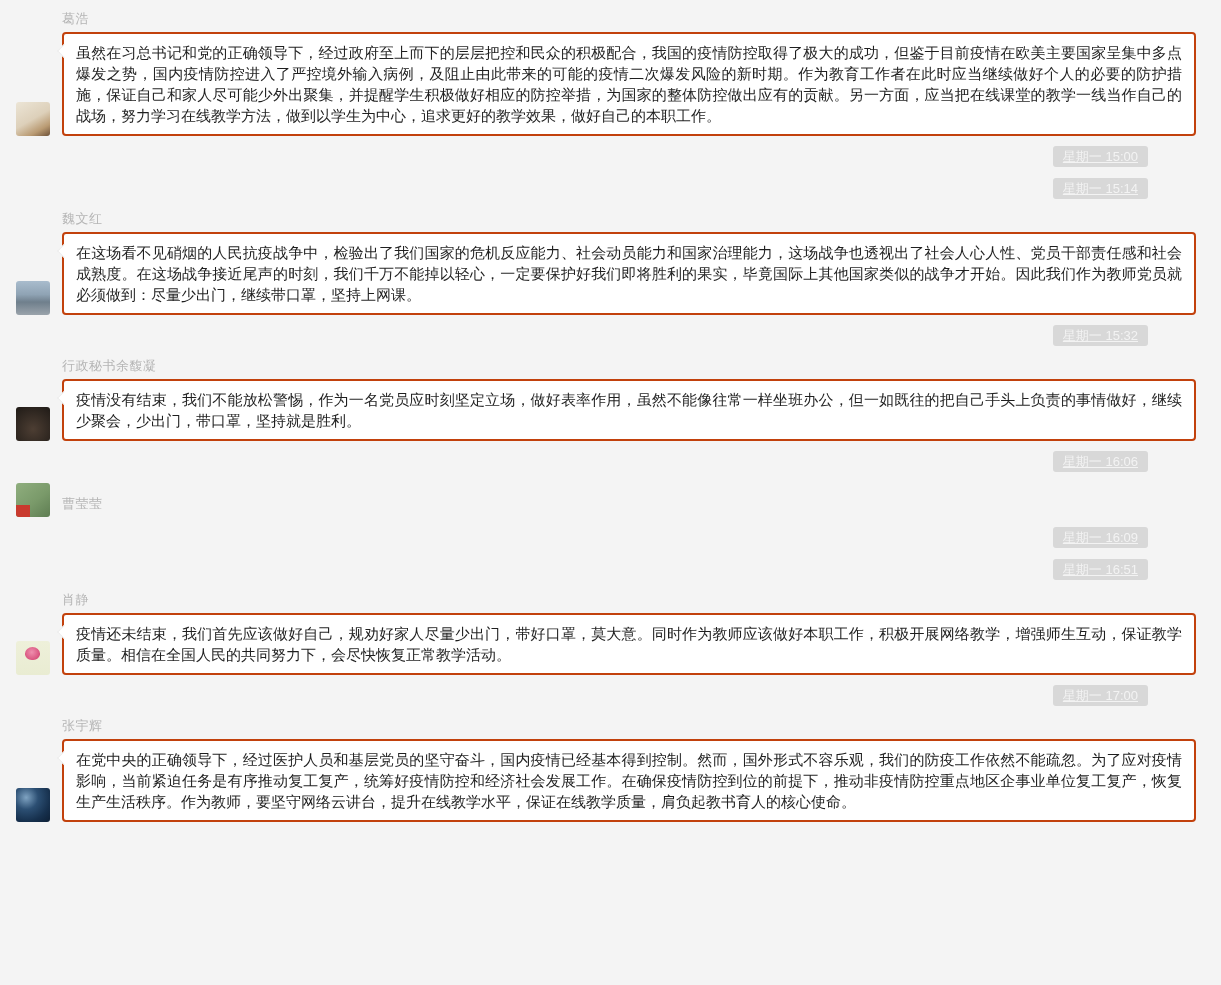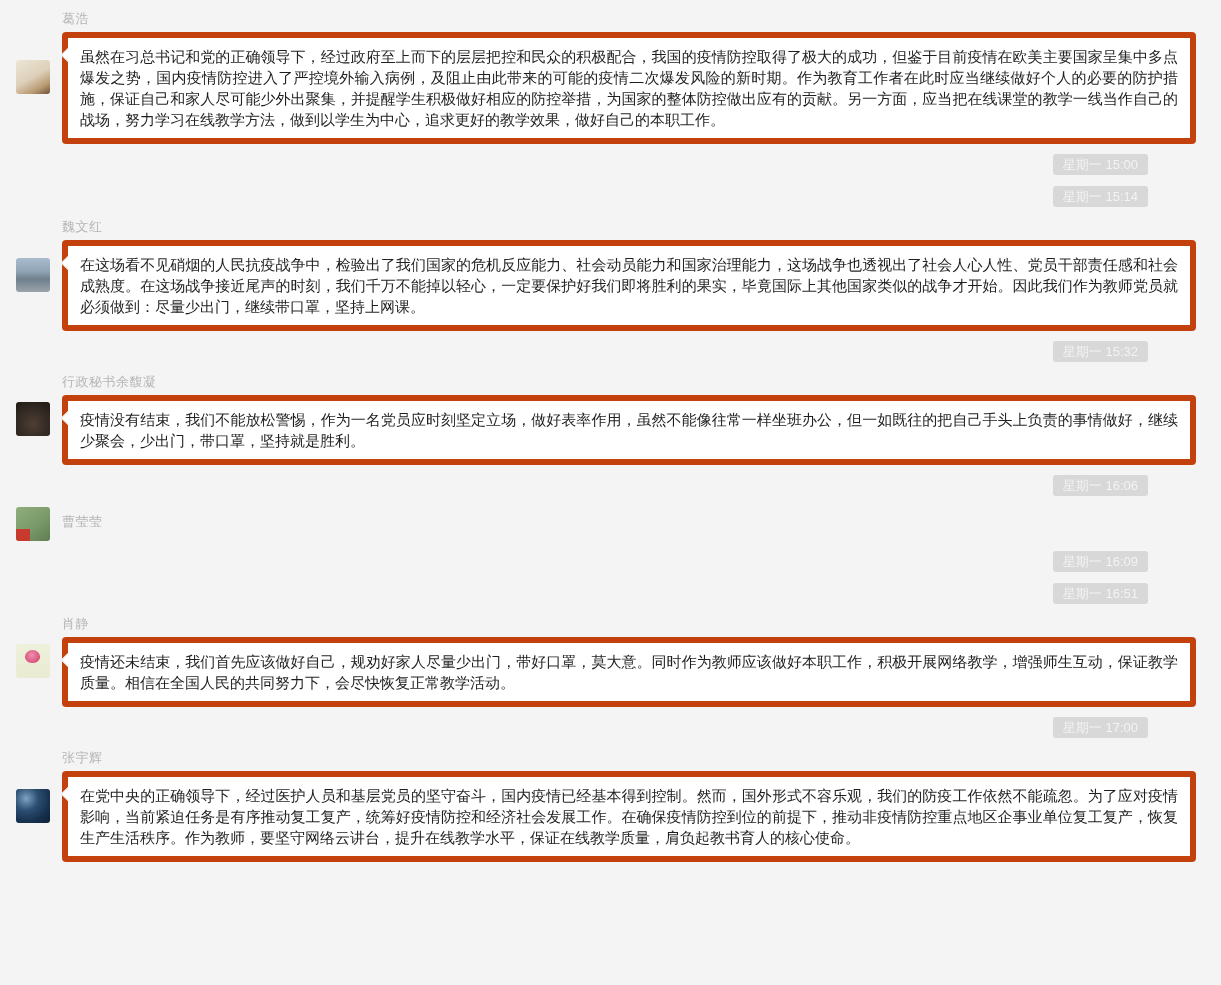--- a/index.html
+++ b/index.html
@@ -10,21 +10,21 @@
     overflow: hidden;
   }
   .chat {
     width: 1221px; height: 985px;
     padding: 10px 25px 0 16px;
     overflow: hidden;
   }
   .msg-group { }
   .msg-row {
     display: flex;
-    align-items: center;
+    align-items: flex-end;
   }
   .avatar {
     width: 34px; height: 34px;
     border-radius: 3px;
     flex: 0 0 34px;
     margin-right: 12px;
     position: relative;
     overflow: hidden;
   }
   
@@ -45,21 +45,21 @@
     color: #b5b5b5;
     line-height: 16px;
     margin-bottom: 5px;
     letter-spacing: 0.5px;
   }
   .bubble {
     position: relative;
     display: inline-block;
     max-width: 1134px;
     background: #ffffff;
-    border: 6px solid #c2410c;
+    border: 2px solid #c2410c;
     border-radius: 4px;
     padding: 8px 12px;
   }
   .bubble::before {
     content: "";
     position: absolute;
     left: -5px; top: 12px;
     width: 9px; height: 9px;
     background: #ffffff;
     border-left: 1px solid #ececec;
@@ -79,20 +79,21 @@
     height: 21px;
   }
   .time-badge {
     display: inline-block;
     background: #d8d8d8;
     color: #f3f3f3;
     font-size: 13px;
     line-height: 15px;
     padding: 3px 10px;
     border-radius: 3px;
+    text-decoration: underline;
   }
 </style>
 </head>
 <body>
 
 <div class="chat" id="chat">
   <div class="msg-group">
     <div class="msg-row">
       <div class="avatar a0"></div>
       <div class="msg-content">

